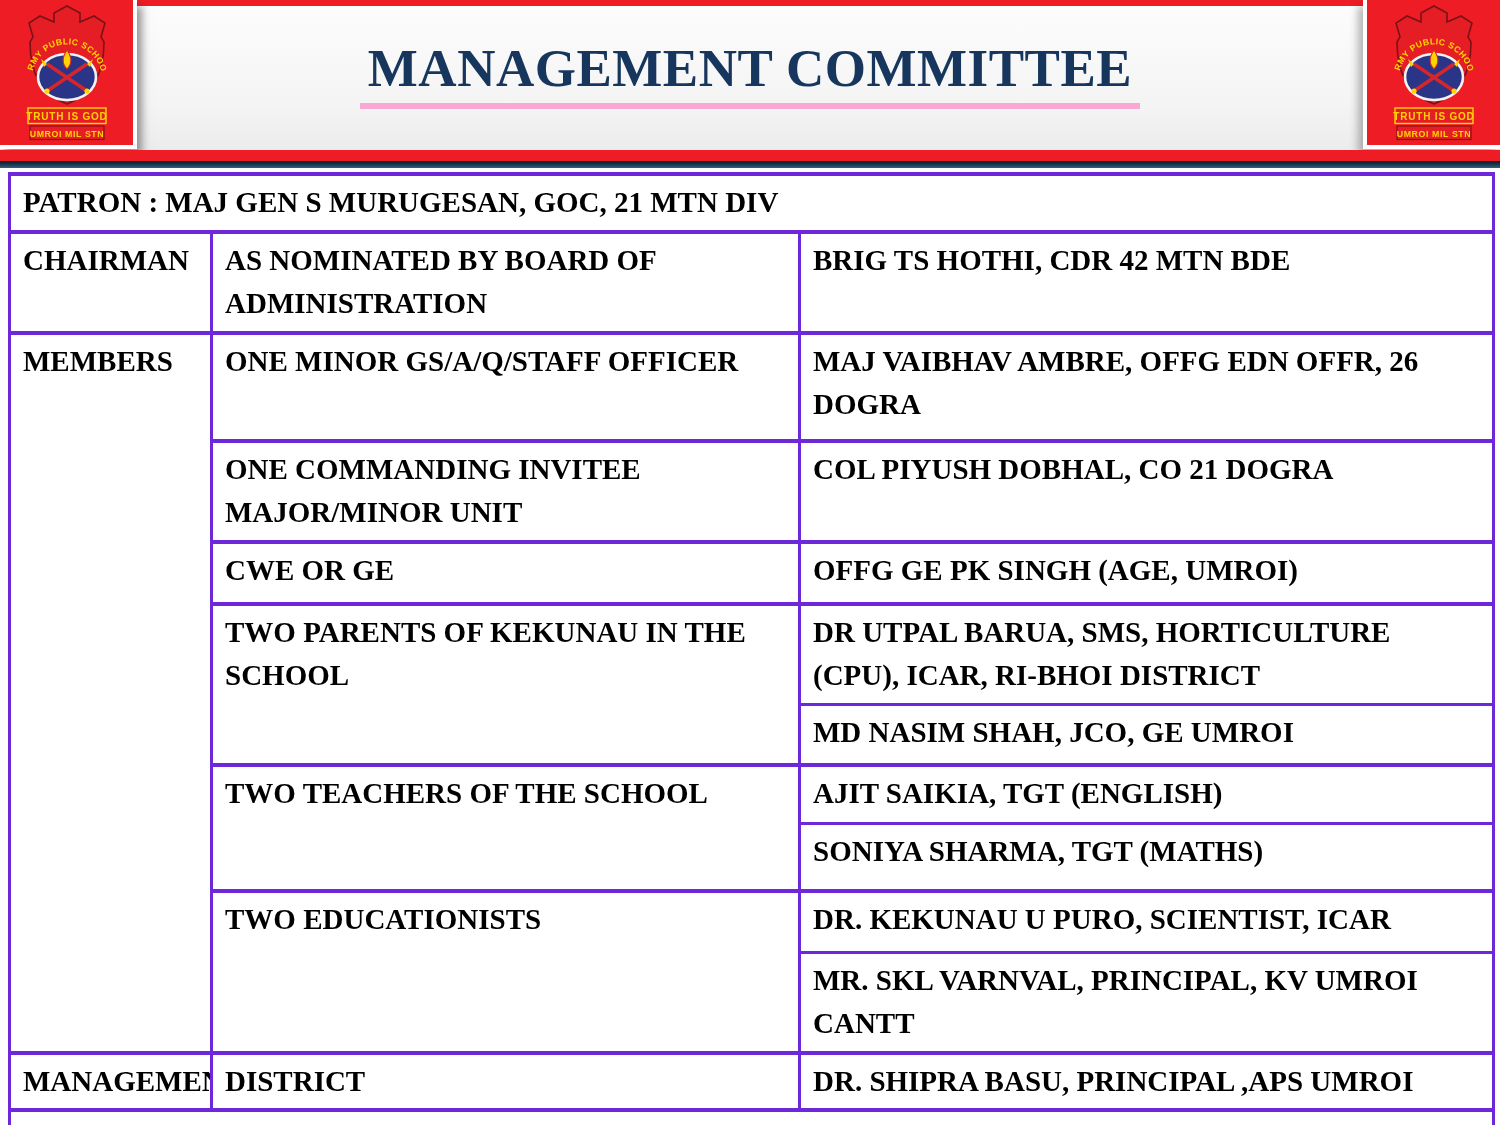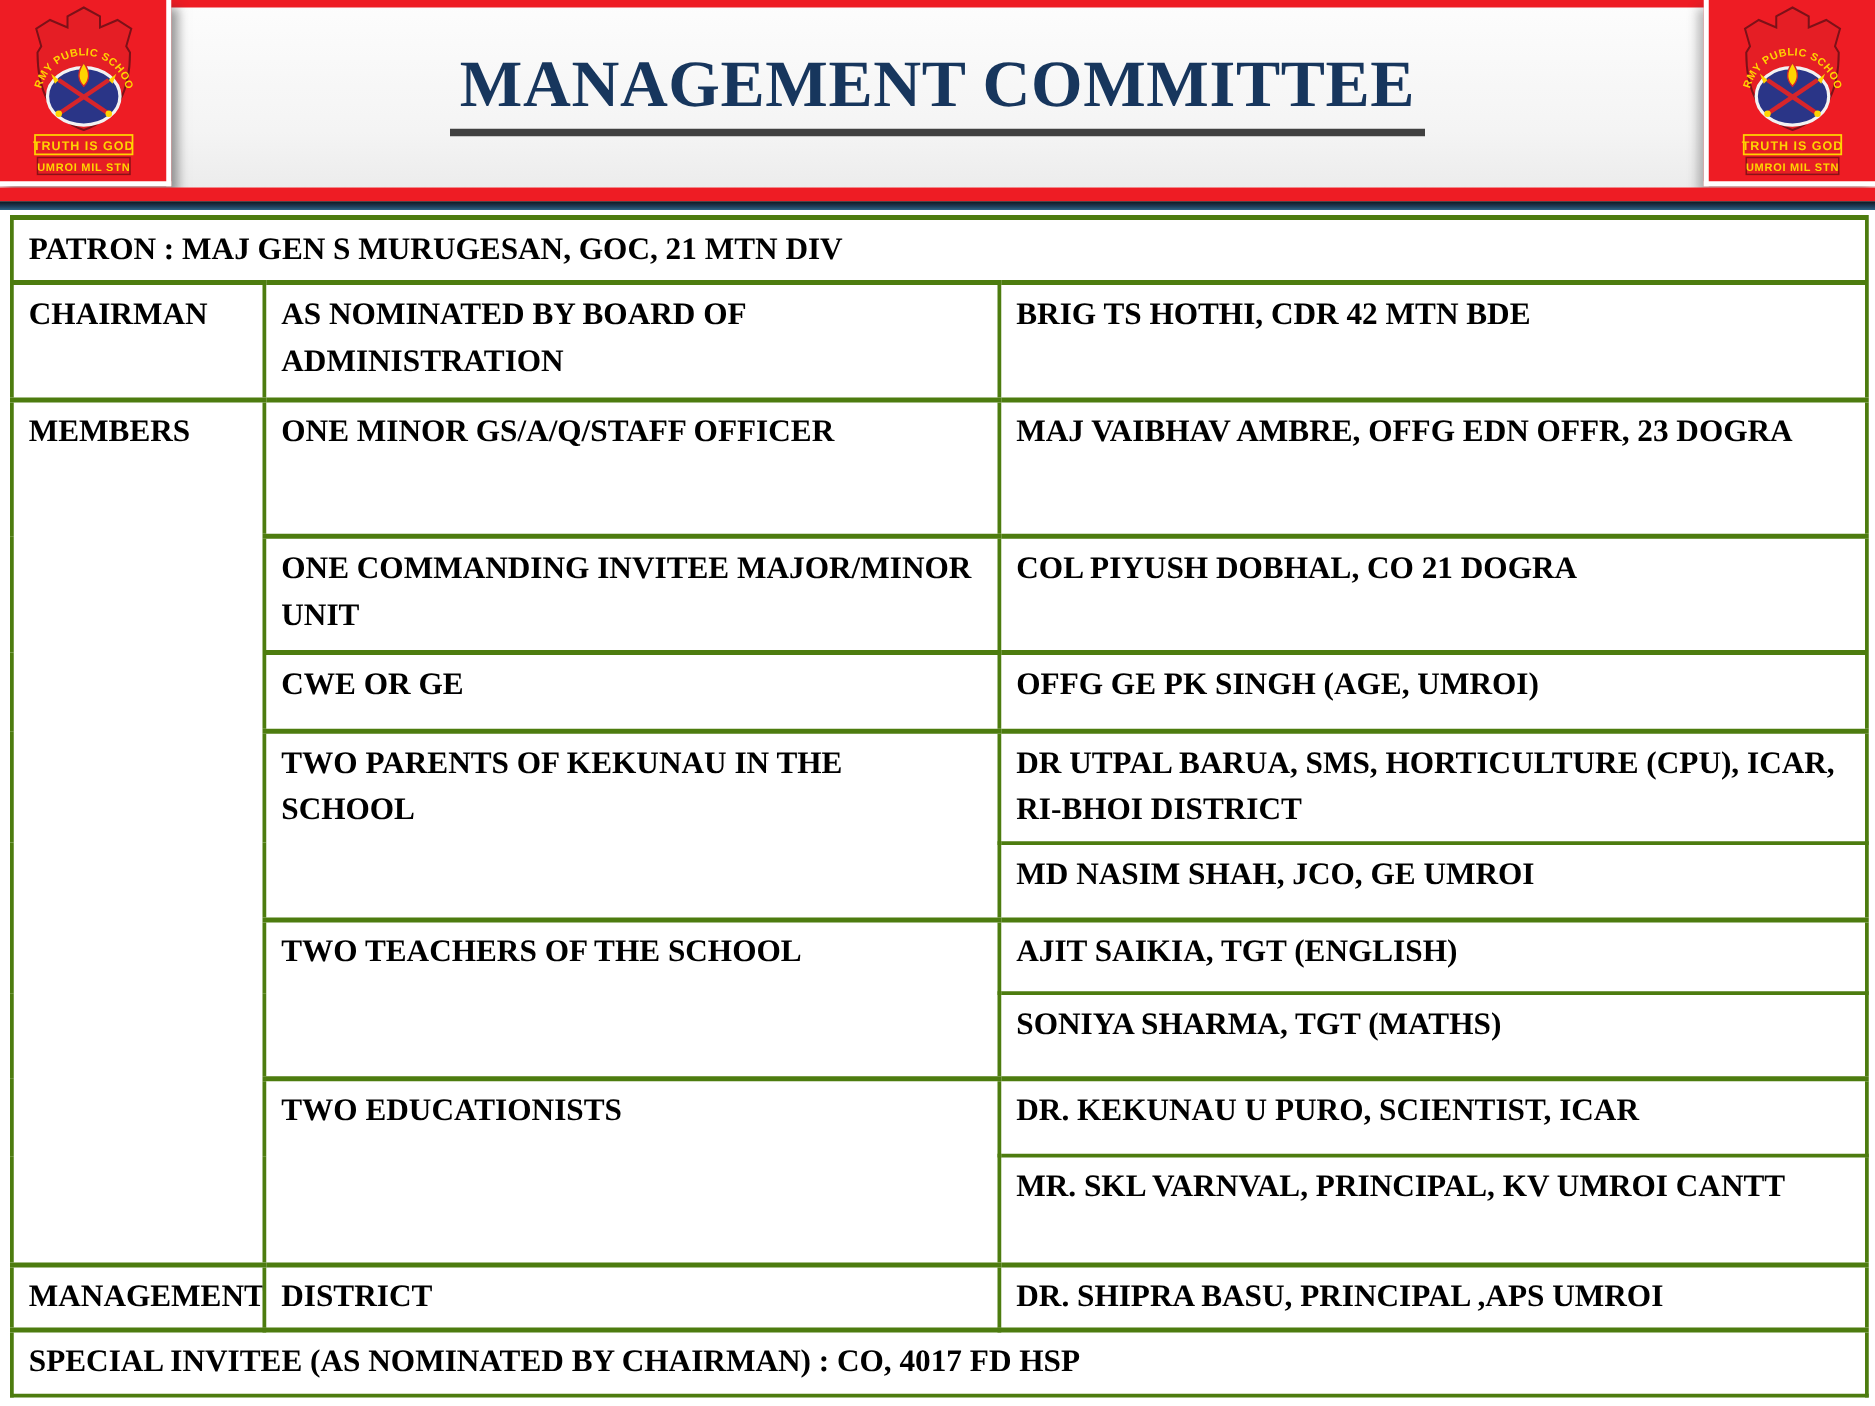--- a/index.html
+++ b/index.html
@@ -31,30 +31,30 @@
   .logo-left{left:0;border-right:4px solid #fff;border-bottom:4px solid #fff;
     box-shadow:5px 6px 8px rgba(50,50,50,.5);}
   .logo-right{right:0;border-left:4px solid #fff;border-bottom:4px solid #fff;
     box-shadow:-5px 6px 8px rgba(50,50,50,.35);}
   .crest-svg{display:block;}
   .crest-text{font-family:"Liberation Sans",sans-serif;font-weight:bold;fill:#ffd400;}
   
   .title-wrap{position:absolute;left:150px;right:150px;top:38px;text-align:center;}
   .page-title{
     display:inline-block;font-size:53px;font-weight:bold;color:#17365d;
-    letter-spacing:.5px;border-bottom:6px solid #404040;padding:0 8px 5px 8px;
+    letter-spacing:.5px;border-bottom:6px solid #f9a8d4;padding:0 8px 5px 8px;
     white-space:nowrap;
   }
   
   table.committee{
     position:absolute;left:8px;top:172px;width:1484px;height:946px;
     border-collapse:collapse;table-layout:fixed;
   }
   table.committee td{
-    border:3px solid #4d7c0f;font-weight:bold;font-size:25px;color:#000;
+    border:3px solid #6d28d9;font-weight:bold;font-size:29px;color:#000;
     vertical-align:top;padding:5px 14px 5px 12px;line-height:1.5;
     overflow:hidden;box-sizing:border-box;
   }
   table.committee tr.major td{border-top-width:4px;}
   td.col-criteria{padding-right:88px;}
   td.col-person{padding-right:44px;}
   td.role-members{vertical-align:middle;}
   td.span-row{padding-left:14px;}
 </style>
 </head>
@@ -139,21 +139,21 @@
     <td colspan="3" class="span-row">PATRON : MAJ GEN S MURUGESAN, GOC, 21 MTN DIV</td>
   </tr>
   <tr class="major" style="height:93px">
     <td>CHAIRMAN</td>
     <td class="col-criteria">AS NOMINATED BY BOARD OF ADMINISTRATION</td>
     <td class="col-person">BRIG TS HOTHI, CDR 42 MTN BDE</td>
   </tr>
   <tr class="major" style="height:108px">
     <td rowspan="9" class="role-members">MEMBERS</td>
     <td class="col-criteria">ONE MINOR GS/A/Q/STAFF OFFICER</td>
-    <td class="col-person">MAJ VAIBHAV AMBRE, OFFG EDN OFFR, 23 DOGRA</td>
+    <td class="col-person">MAJ VAIBHAV AMBRE, OFFG EDN OFFR, 26 DOGRA</td>
   </tr>
   <tr class="major" style="height:92px">
     <td class="col-criteria">ONE COMMANDING INVITEE MAJOR/MINOR UNIT</td>
     <td class="col-person">COL PIYUSH DOBHAL, CO 21 DOGRA</td>
   </tr>
   <tr class="major" style="height:62px">
     <td class="col-criteria">CWE OR GE</td>
     <td class="col-person">OFFG GE PK SINGH (AGE, UMROI)</td>
   </tr>
   <tr class="major" style="height:85px">

